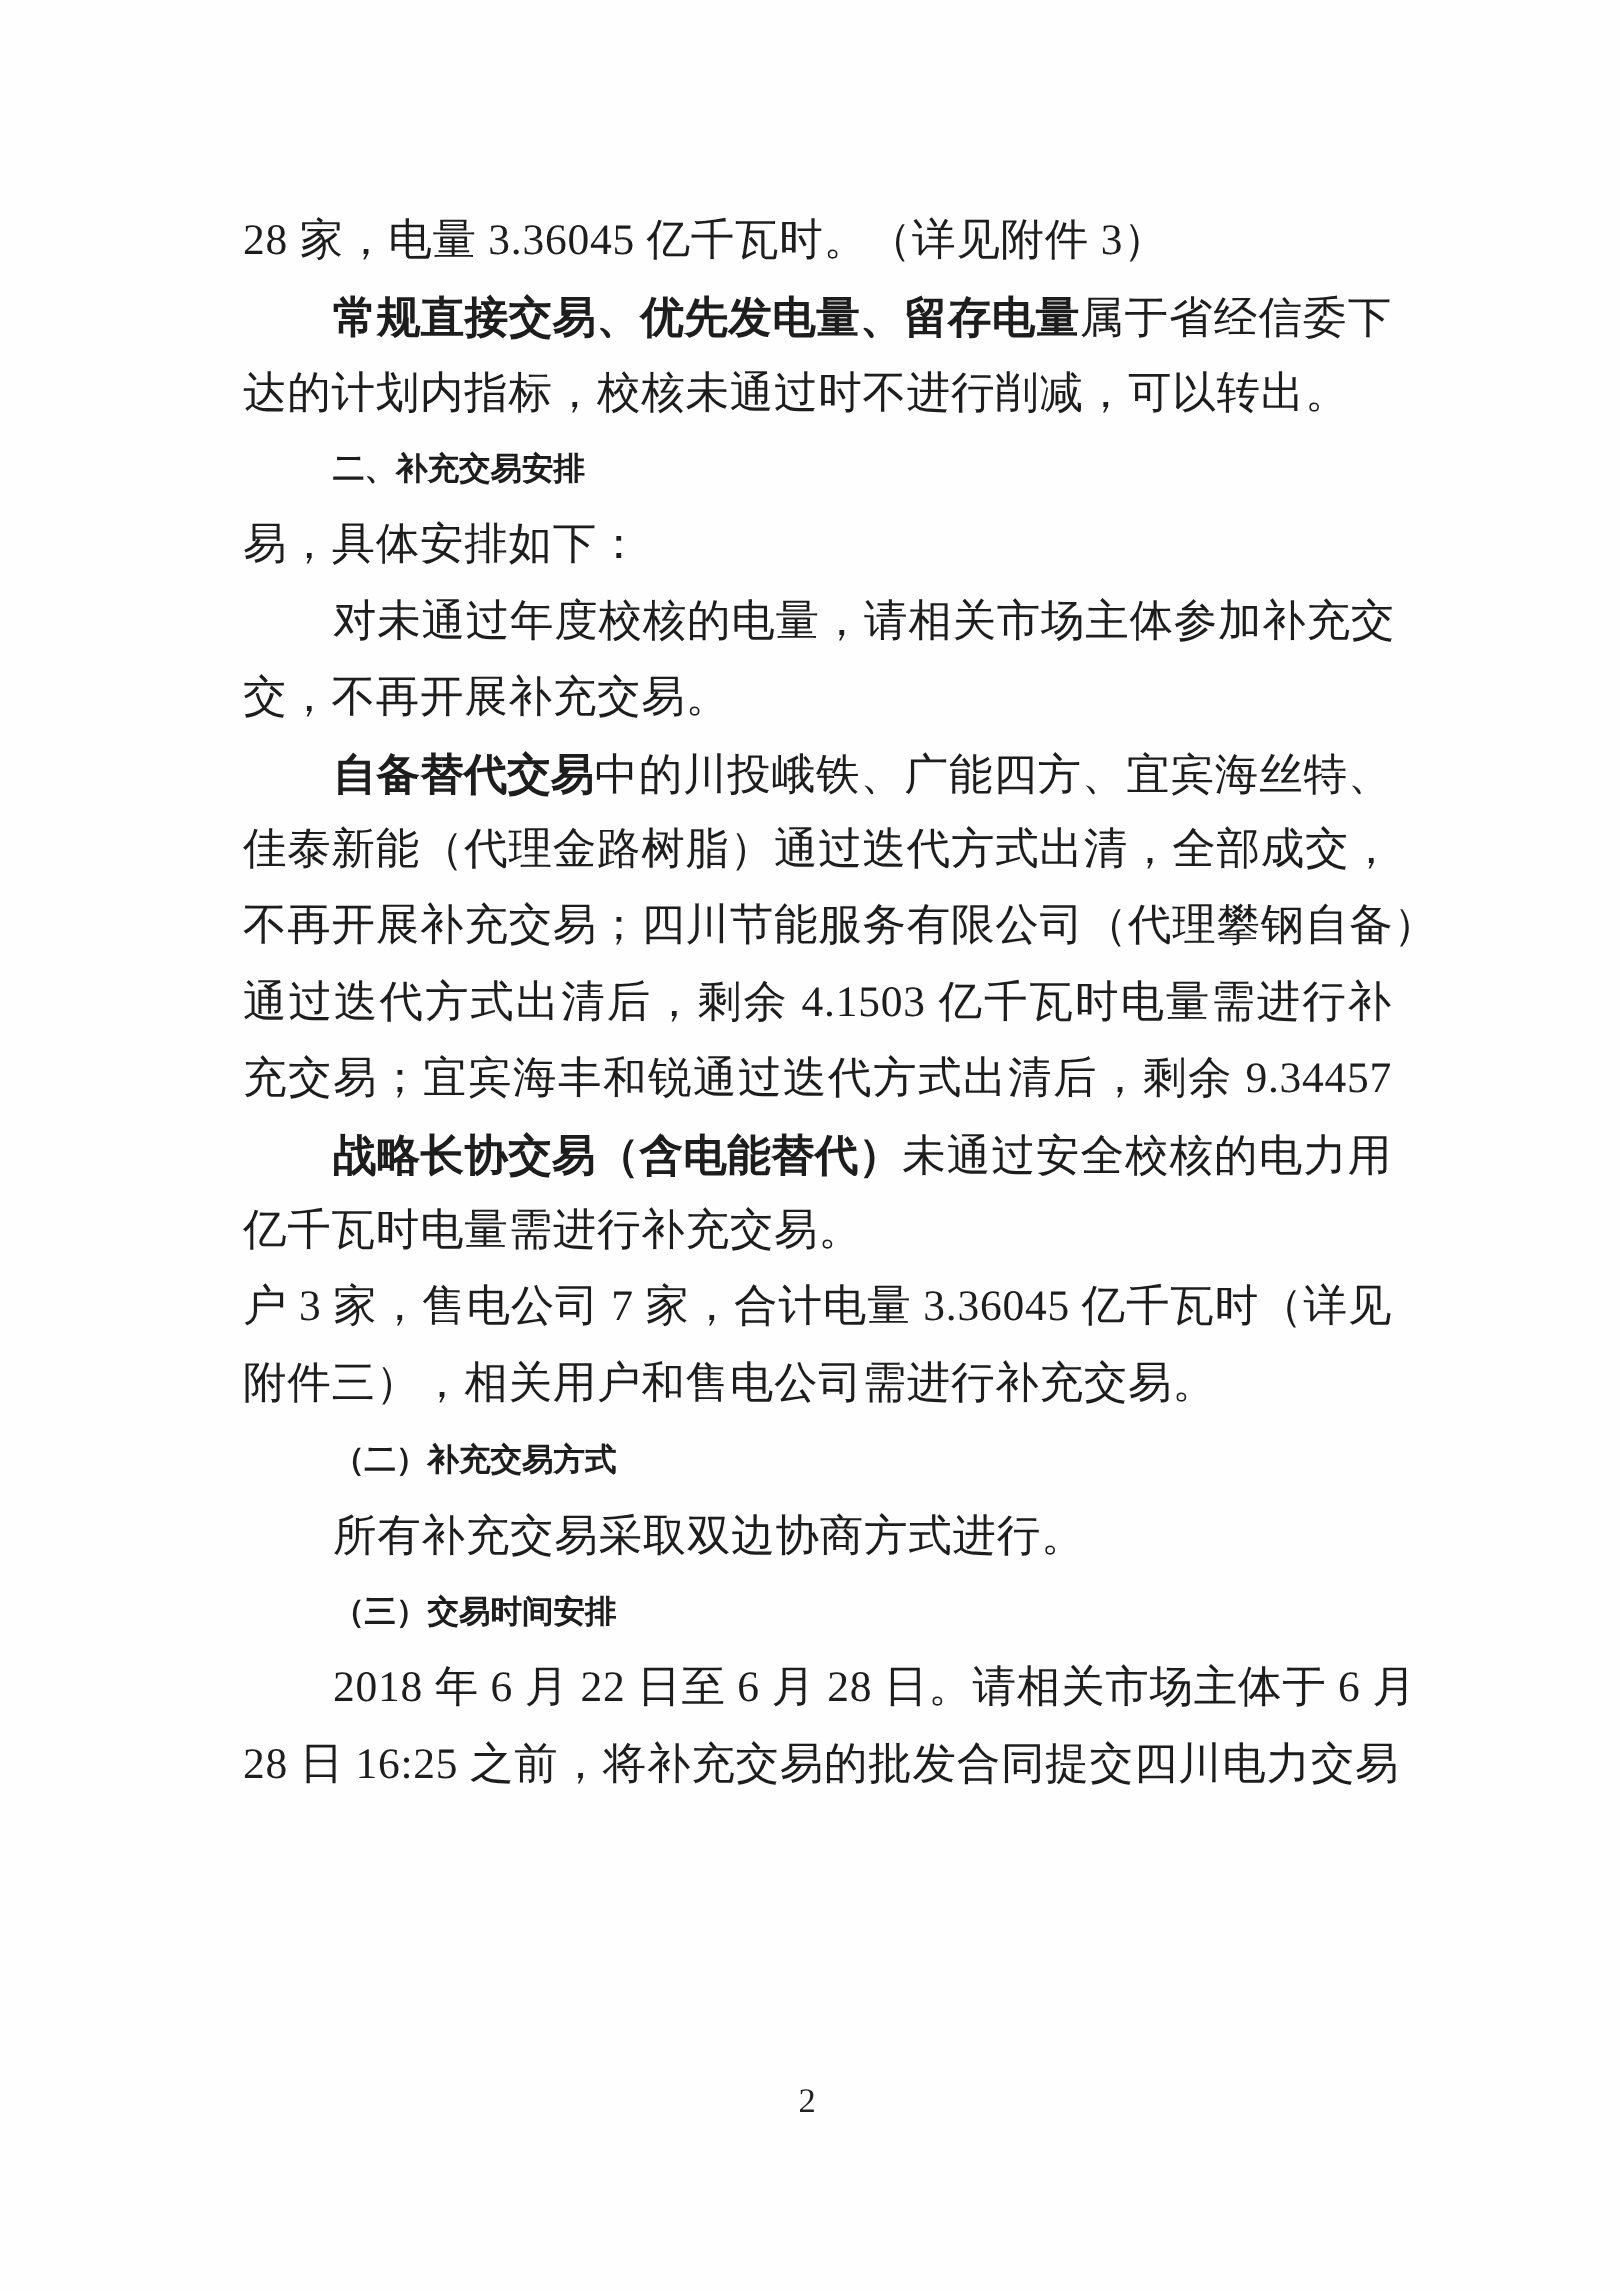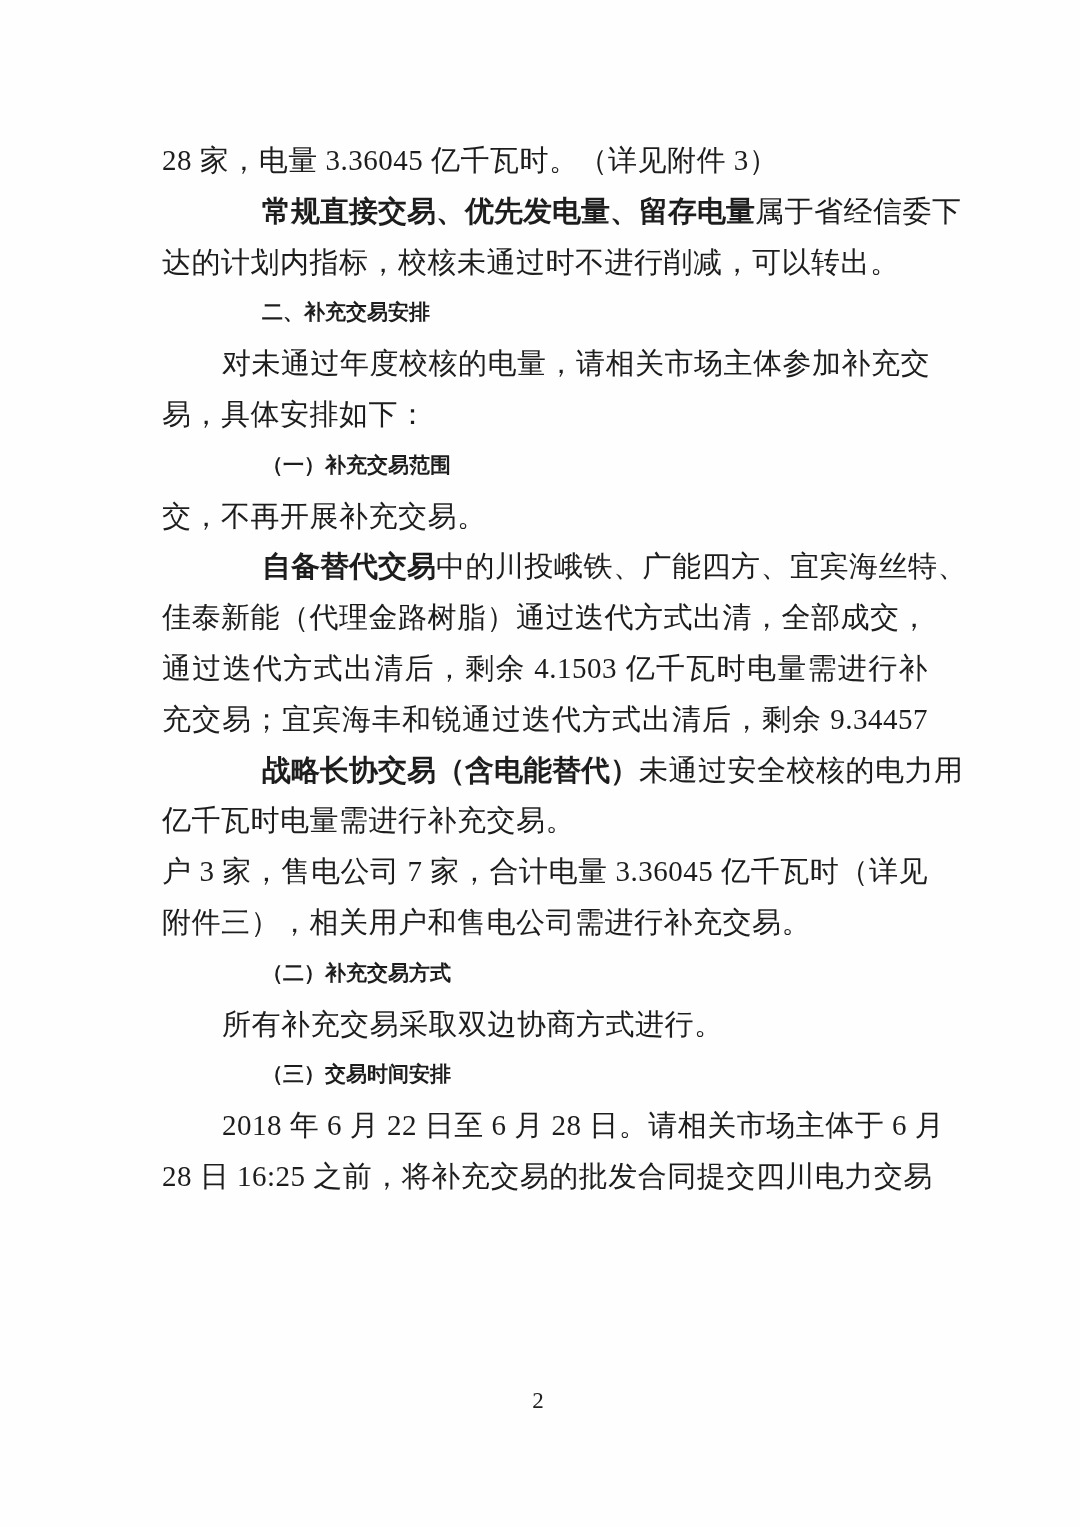--- a/index.html
+++ b/index.html
@@ -40,21 +40,20 @@
     padding-left: 60px;
   }
   .seg {
     font-family: "Liberation Serif", "DejaVu Serif", serif;
     font-weight: normal;
   }
   .seg-bold {
     font-family: "DejaVu Sans", "Liberation Sans", sans-serif;
     font-weight: bold;
     letter-spacing: 0;
-    margin-left: 40px;
   }
   .line.heading {
     font-size: 21px;
     letter-spacing: 1px;
   }
   .line.heading .seg {
     font-family: "DejaVu Sans", "Liberation Sans", sans-serif;
     font-weight: bold;
   }
   .page-footer {
@@ -70,26 +69,26 @@
 </style>
 </head>
 <body>
 
 <div class="page">
   <div class="doc-body">
       <div class="line"><span class="seg">28 家，电量 3.36045 亿千瓦时。（详见附件 3）</span></div>
       <div class="line indent stretch"><span class="seg seg-bold">常规直接交易、优先发电量、留存电量</span><span class="seg">属于省经信委下</span></div>
       <div class="line"><span class="seg">达的计划内指标，校核未通过时不进行削减，可以转出。</span></div>
       <div class="line indent heading"><span class="seg seg-bold">二、补充交易安排</span></div>
+      <div class="line"><span class="seg">易，具体安排如下：</span></div>
       <div class="line indent stretch"><span class="seg">对未通过年度校核的电量，请相关市场主体参加补充交</span></div>
-      <div class="line"><span class="seg">易，具体安排如下：</span></div>
-      <div class="line indent heading"><span class="seg seg-bold">（一）补充交易范围</span></div>
       <div class="line"><span class="seg">交，不再开展补充交易。</span></div>
       <div class="line indent stretch"><span class="seg seg-bold">自备替代交易</span><span class="seg">中的川投峨铁、广能四方、宜宾海丝特、</span></div>
       <div class="line stretch"><span class="seg">佳泰新能（代理金路树脂）通过迭代方式出清，全部成交，</span></div>
+      <div class="line stretch"><span class="seg">不再开展补充交易；四川节能服务有限公司（代理攀钢自备）</span></div>
       <div class="line stretch"><span class="seg">通过迭代方式出清后，剩余 4.1503 亿千瓦时电量需进行补</span></div>
       <div class="line stretch"><span class="seg">充交易；宜宾海丰和锐通过迭代方式出清后，剩余 9.34457</span></div>
       <div class="line indent stretch"><span class="seg seg-bold">战略长协交易（含电能替代）</span><span class="seg">未通过安全校核的电力用</span></div>
       <div class="line"><span class="seg">亿千瓦时电量需进行补充交易。</span></div>
       <div class="line stretch"><span class="seg">户 3 家，售电公司 7 家，合计电量 3.36045 亿千瓦时（详见</span></div>
       <div class="line"><span class="seg">附件三），相关用户和售电公司需进行补充交易。</span></div>
       <div class="line indent heading"><span class="seg seg-bold">（二）补充交易方式</span></div>
       <div class="line indent"><span class="seg">所有补充交易采取双边协商方式进行。</span></div>
       <div class="line indent heading"><span class="seg seg-bold">（三）交易时间安排</span></div>
       <div class="line indent stretch"><span class="seg">2018 年 6 月 22 日至 6 月 28 日。请相关市场主体于 6 月</span></div>

